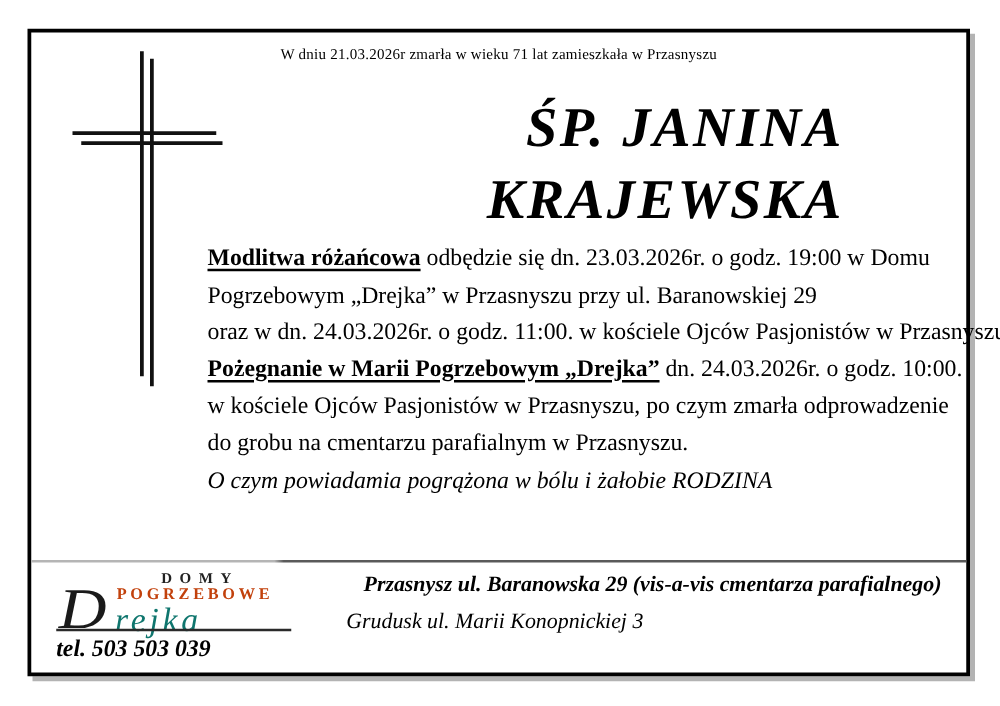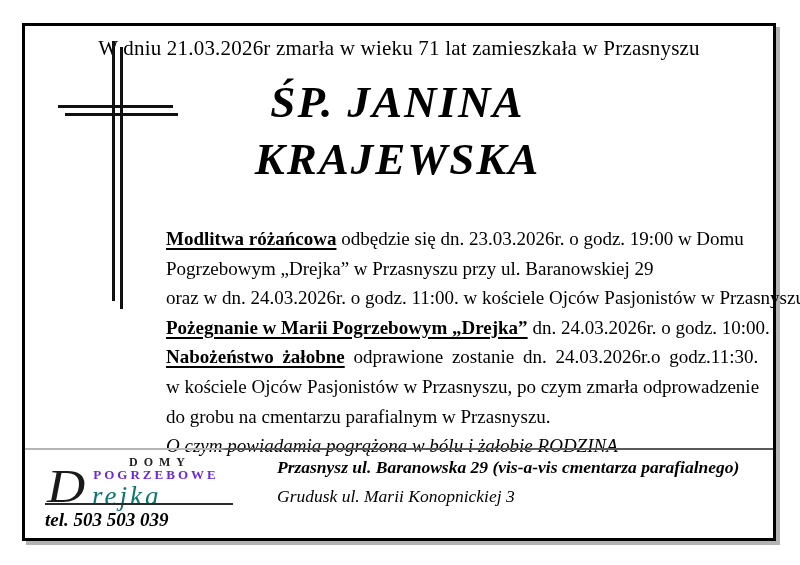--- a/index.html
+++ b/index.html
@@ -15,42 +15,42 @@
     left: 22px; top: 23px;
     width: 748px; height: 512px;
     border: 3px solid #000;
     box-shadow: 4px 4px 0 #b3b3b3;
     background: #fff;
   }
   
   .top-line {
     position: absolute; top: 10px; left: 0; right: 0;
     text-align: center;
-    font-size: 21px;
+    font-size: 12px;
     letter-spacing: 0.2px;
   }
   
   .cross-line { position: absolute; background: #111; }
   .cross-v1 { left: 87px;  top: 15px; width: 3px;  height: 260px; }
   .cross-v2 { left: 95px;  top: 21px; width: 3px;  height: 262px; }
   .cross-h1 { left: 33px;  top: 79px; width: 115px; height: 3px; }
   .cross-h2 { left: 40px;  top: 87px; width: 113px; height: 3px; }
   
   .title {
     position: absolute; top: 48px; left: 95px; width: 555px;
-    text-align: center;
+    text-align: right;
     font-weight: bold; font-style: italic;
     font-size: 45px; line-height: 57px;
     letter-spacing: 2px;
     white-space: nowrap;
   }
   
   .body-text {
     position: absolute; top: 166px; left: 141px; width: 606px;
-    font-size: 19px; line-height: 29.6px; margin-top: 32px;
+    font-size: 19px; line-height: 29.6px;
   }
   .body-text p { margin: 0; white-space: nowrap; }
   .lead {
     font-weight: bold;
     text-decoration: underline;
     text-decoration-thickness: 2px;
     text-underline-offset: 3px;
   }
   .spread { word-spacing: 4px; }
   .closing { font-weight: normal; font-style: italic; }
@@ -65,21 +65,21 @@
   .logo-top {
     position: absolute; top: 1px; left: 38px; right: 0;
     text-align: center;
     font-size: 12px; font-weight: 600; letter-spacing: 6px;
     color: #222;
   }
   .logo-mid {
     position: absolute; top: 13px; left: 30px; right: 0;
     text-align: center;
     font-size: 13px; font-weight: 600; letter-spacing: 3px;
-    color: #6d28d9;
+    color: #c2410c;
   }
   .logo-initial {
     position: absolute; left: 2px; top: 10px;
     font-size: 46px; font-style: italic; font-weight: 500;
     color: #1a1a1a;
     transform: scaleX(1.15);
     transform-origin: left bottom;
     line-height: 1;
   }
   .logo-script {
@@ -97,21 +97,21 @@
     position: absolute; top: 55px; left: 0; right: 0;
     text-align: left;
     font-size: 19px; font-weight: bold; font-style: italic;
   }
   .addresses {
     position: absolute; left: 252px; top: 427px; width: 490px;
     font-size: 17.5px; font-style: italic;
     line-height: 29.4px;
   }
   .addresses p { margin: 0; white-space: nowrap; }
-  .addr-primary { font-weight: bold; }
+  .addr-primary { font-weight: bold; text-align: center; }
 </style>
 </head>
 <body>
 
 <div class="frame">
 
   <div class="top-line">W dniu 21.03.2026r zmarła w wieku 71 lat zamieszkała w Przasnyszu</div>
 
   <div>
     <div class="cross-line cross-v1"></div>
@@ -131,23 +131,20 @@
     </p>
     <p>
       <span>Pogrzebowym „Drejka” w Przasnyszu przy ul. Baranowskiej 29</span>
     </p>
     <p>
       <span>oraz w dn. 24.03.2026r. o godz. 11:00. w kościele Ojców Pasjonistów w Przasnyszu.</span>
     </p>
     <p>
       <span class="lead">Pożegnanie w Marii Pogrzebowym „Drejka”</span><span> dn. 24.03.2026r. o godz. 10:00.</span>
     </p>
-    <p class="spread">
-      <span class="lead">Nabożeństwo żałobne</span><span> odprawione zostanie dn. 24.03.2026r.o godz.11:30.</span>
-    </p>
     <p>
       <span>w kościele Ojców Pasjonistów w Przasnyszu, po czym zmarła odprowadzenie</span>
     </p>
     <p>
       <span>do grobu na cmentarzu parafialnym w Przasnyszu.</span>
     </p>
     <p class="closing">O czym powiadamia pogrążona w bólu i żałobie RODZINA</p>
   </div>
 
   <div class="separator"></div>

